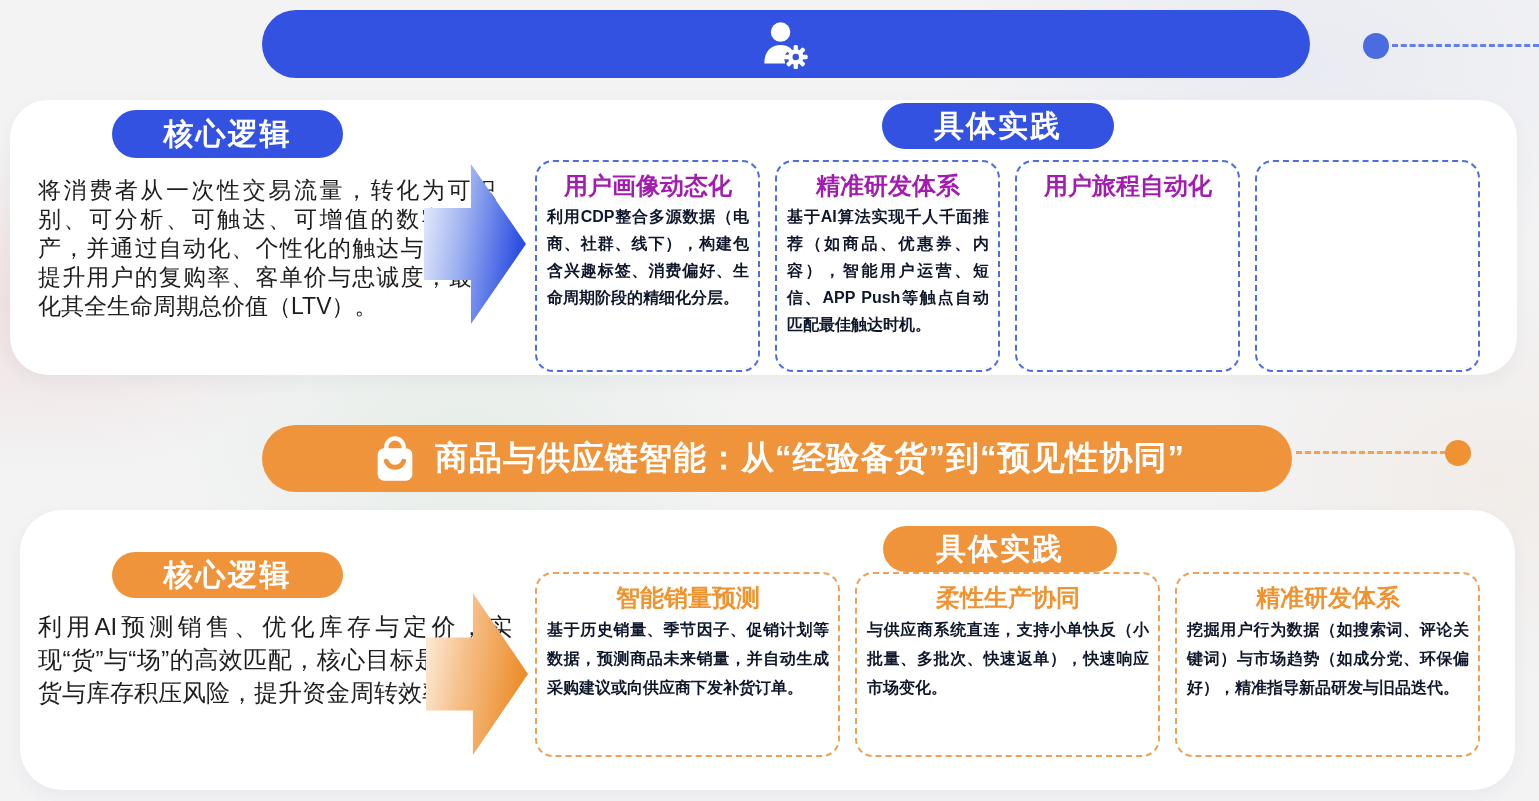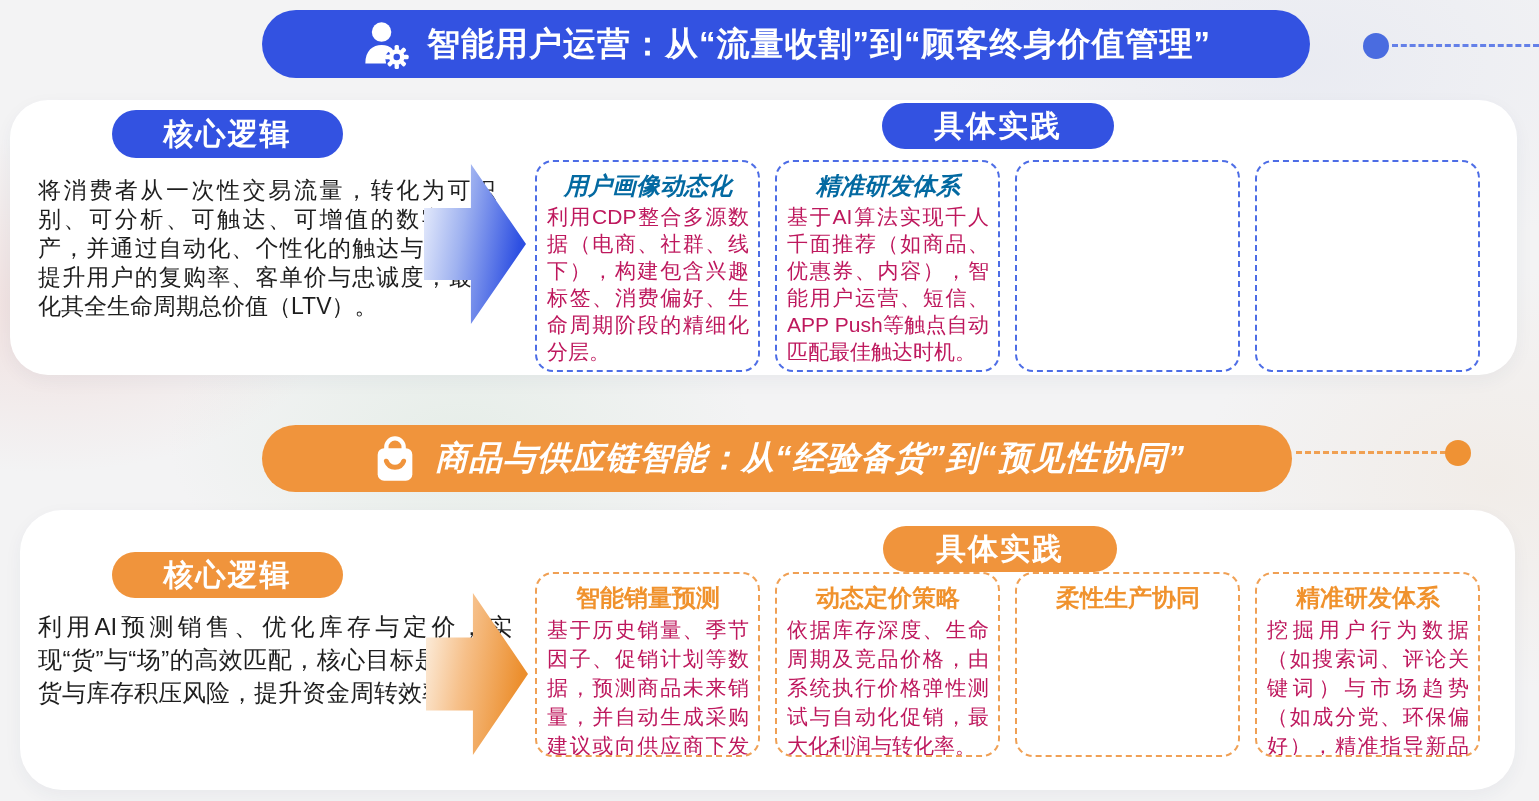--- a/index.html
+++ b/index.html
@@ -15,21 +15,21 @@
   }
   .stage{ position:relative; width:1539px; height:801px; }
 
   
   .hdr-pill{
     position:absolute; display:flex; align-items:center; justify-content:center;
     gap:14px; color:#fff; font-size:33px; font-weight:700; letter-spacing:1px;
     border-radius:36px; white-space:nowrap;
   }
   .hdr-blue{ left:262px; top:10px; width:1048px; height:68px; background:#3352e1; }
-  .hdr-orange{ left:262px; top:425px; width:1030px; height:67px; background:#f0943c;font-style:italic; }
+  .hdr-orange{ left:262px; top:425px; width:1030px; height:67px; background:#f0943c; }
   .hdr-icon{ width:52px; height:52px; flex:0 0 auto; }
 
   
   .conn-dot{ position:absolute; width:26px; height:26px; border-radius:50%; }
   .conn-line{ position:absolute; height:0; border-top:3px dashed; }
   .dot-blue{ background:#4a6ce0; } .line-blue{ border-color:#6480e8; }
   .dot-orange{ background:#ef9234; } .line-orange{ border-color:#f0a052; }
 
   
   .panel{ position:absolute; background:#ffffff; box-shadow:0 6px 18px rgba(40,50,90,.05); }
@@ -61,22 +61,22 @@
   .cards-row{ position:absolute; left:535px; width:945px; display:flex; gap:15px; }
   .cards-row-1{ top:160px; height:212px; }
   .cards-row-2{ top:572px; height:185px; }
   .p-card{
     flex:1 1 0; background:#fff; border-radius:18px; border:2px dashed;
     padding:6px 9px 6px 10px; overflow:hidden;
   }
   .card-blue{ border-color:#4d6de6; }
   .card-orange{ border-color:#f0a054; }
   .p-title{ text-align:center; font-weight:700; font-size:24px; padding:2px 0 1px; white-space:nowrap; }
-  .t-blue{ color:#0369a1;font-style:italic; } .t-orange{ color:#f0922d; }
-  .p-body{ color:#be185d; font-weight:400; font-size:21px; text-align:justify; }
+  .t-blue{ color:#a21caf; } .t-orange{ color:#f0922d; }
+  .p-body{ color:#0f172a; font-weight:700; font-size:16px; text-align:justify; }
   .cards-row-1 .p-body{ line-height:27px; }
   .cards-row-2 .p-body{ line-height:29px; }
 </style>
 </head>
 <body>
 
 <div class="stage">
 
   <div class="hdr-pill hdr-blue">
     <span class="hdr-icon">
@@ -92,21 +92,20 @@
             <rect x="-2" y="-11" width="4" height="5" rx="1.4" transform="rotate(45)"></rect>
             <rect x="-2" y="6" width="4" height="5" rx="1.4" transform="rotate(45)"></rect>
             <rect x="-11" y="-2" width="5" height="4" rx="1.4" transform="rotate(45)"></rect>
             <rect x="6" y="-2" width="5" height="4" rx="1.4" transform="rotate(45)"></rect>
           </g>
           <circle r="7.2" fill="#fff"></circle>
           <circle r="3" fill="#3352e1"></circle>
         </g>
       </svg>
     </span>
-    <span>智能用户运营：从“流量收割”到“顾客终身价值管理”</span>
   </div>
   <div class="conn-dot dot-blue" style="left:1363px; top:33px;"></div>
   <div class="conn-line line-blue" style="left:1392px; top:44px; width:147px;"></div>
 
   <div class="panel panel-1"></div>
 
   <div class="tag-pill tag-blue core-tag-1">核心逻辑</div>
   <div class="core-text core-text-1">将消费者从一次性交易流量，转化为可识别、可分析、可触达、可增值的数字化资产，并通过自动化、个性化的触达与运营，提升用户的复购率、客单价与忠诚度，最大化其全生命周期总价值（LTV）。</div>
 
   <div class="arrow arrow-1">
@@ -127,20 +126,21 @@
   <div class="cards-row cards-row-1">
     <div class="p-card card-blue">
       <div class="p-title t-blue">用户画像动态化</div>
       <div class="p-body">利用CDP整合多源数据（电商、社群、线下），构建包含兴趣标签、消费偏好、生命周期阶段的精细化分层。</div>
     </div>
     <div class="p-card card-blue">
       <div class="p-title t-blue">精准研发体系</div>
       <div class="p-body">基于AI算法实现千人千面推荐（如商品、优惠券、内容），智能用户运营、短信、APP Push等触点自动匹配最佳触达时机。</div>
     </div>
     <div class="p-card card-blue">
+      <div class="p-title t-blue">用户旅程自动化</div>
     </div>
     <div class="p-card card-blue">
     </div>
   </div>
 
   <div class="hdr-pill hdr-orange">
     <span class="hdr-icon">
       <svg viewBox="0 0 48 48" width="52" height="52">
         <path d="M16 16v-3a8 8 0 0 1 16 0v3" fill="none" stroke="#fff" stroke-width="4" stroke-linecap="round"></path>
         <rect x="8" y="14" width="32" height="30" rx="6" fill="#fff"></rect>
@@ -171,25 +171,22 @@
   </div>
 
   <div class="tag-pill tag-orange prac-tag-2">具体实践</div>
 
   <div class="cards-row cards-row-2">
     <div class="p-card card-orange">
       <div class="p-title t-orange">智能销量预测</div>
       <div class="p-body">基于历史销量、季节因子、促销计划等数据，预测商品未来销量，并自动生成采购建议或向供应商下发补货订单。</div>
     </div>
     <div class="p-card card-orange">
-      <div class="p-title t-orange">动态定价策略</div>
-      <div class="p-body">依据库存深度、生命周期及竞品价格，由系统执行价格弹性测试与自动化促销，最大化利润与转化率。</div>
-    </div>
-    <div class="p-card card-orange">
       <div class="p-title t-orange">柔性生产协同</div>
+      <div class="p-body">与供应商系统直连，支持小单快反（小批量、多批次、快速返单），快速响应市场变化。</div>
     </div>
     <div class="p-card card-orange">
       <div class="p-title t-orange">精准研发体系</div>
       <div class="p-body">挖掘用户行为数据（如搜索词、评论关键词）与市场趋势（如成分党、环保偏好），精准指导新品研发与旧品迭代。</div>
     </div>
   </div>
 
 </div>
 
 </body></html>

